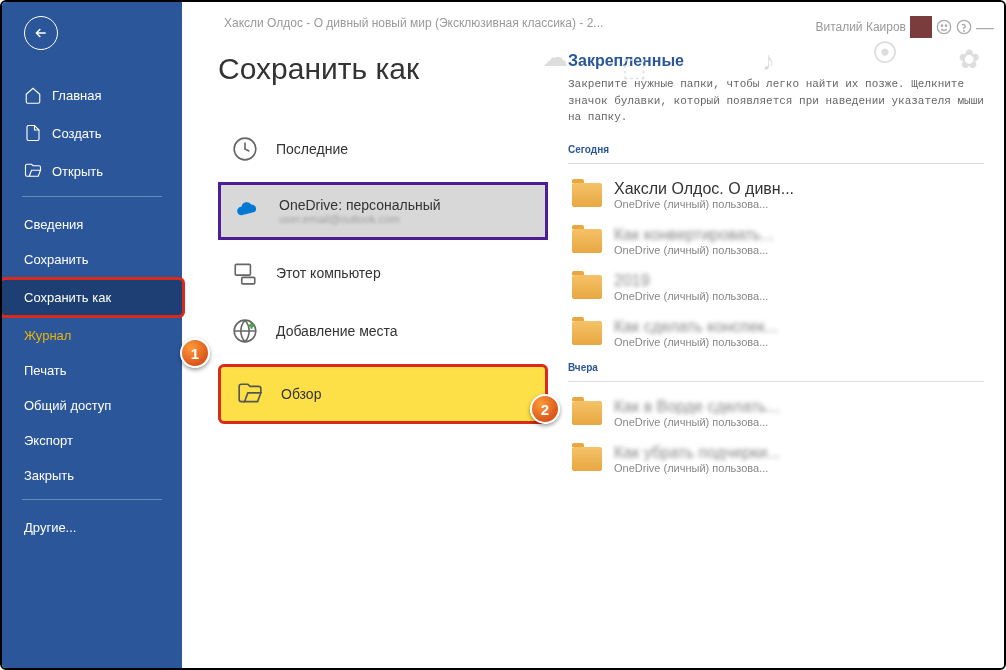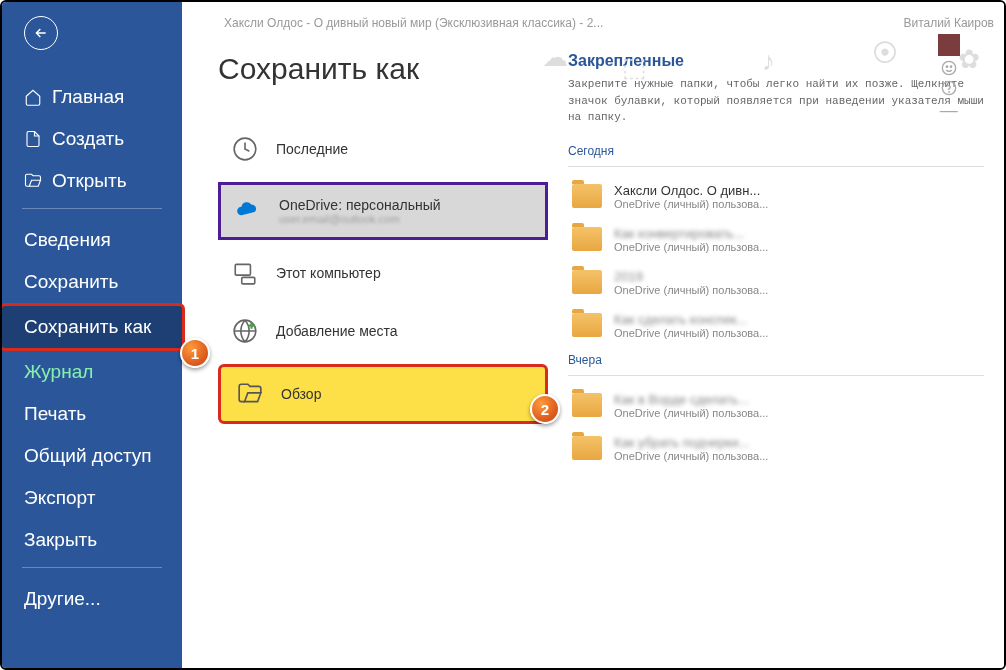--- a/index.html
+++ b/index.html
@@ -1,51 +1,51 @@
 <!DOCTYPE html>
 <html><head>
 <meta charset="utf-8">
 <style>
 * { box-sizing: border-box; margin: 0; padding: 0; }
 body { font-family: 'Segoe UI', sans-serif; background: #fff; width: 1006px; height: 670px; overflow: hidden; position: relative; }
 .app { border: 2px solid #000; border-radius: 6px; width: 1006px; height: 670px; display: flex; position: relative; overflow: hidden; }
 .titlebar { position: absolute; top: 14px; left: 180px; right: 10px; display: flex; align-items: flex-start; justify-content: space-between; color: #999; font-size: 12px; z-index: 1; padding-left: 42px; }
 .titlebar-left { display: flex; align-items: center; gap: 6px; }
-.titlebar-right { display: flex; align-items: center; gap: 4px; flex-direction: column; }
+.titlebar-right { display: flex; align-items: center; gap: 4px; }
 .tb-avatar { width: 22px; height: 22px; background: #7a3c3c; display: inline-block; }
 .tb-icon { width: 16px; height: 16px; color: #aaa; }
 .sidebar { width: 180px; background: #2b579a; color: #fff; display: flex; flex-direction: column; padding-top: 14px; padding-bottom: 10px; position: relative; z-index: 2; }
 .back-btn { width: 34px; height: 34px; border: 1.5px solid #fff; border-radius: 50%; margin-left: 22px; margin-bottom: 26px; display: flex; align-items: center; justify-content: center; cursor: pointer; }
-.nav-item { padding: 10px 22px; font-size: 19px; color: #fff; cursor: pointer; display: flex; align-items: center; gap: 10px; }
-.nav-item.muted { color: #86efac; }
+.nav-item { padding: 10px 22px; font-size: 13px; color: #fff; cursor: pointer; display: flex; align-items: center; gap: 10px; }
+.nav-item.muted { color: #eab308; }
 .nav-icon { width: 18px; height: 18px; flex-shrink: 0; }
 .nav-divider { border-top: 1px solid rgba(255,255,255,0.3); margin: 6px 20px 10px; }
 .nav-item.highlighted { background: #1e3f73; border: 3px solid #d92a1c; border-radius: 6px; margin: 0 -3px; position: relative; }
 .badge { position: absolute; width: 30px; height: 30px; border-radius: 50%; background: radial-gradient(circle at 35% 30%, #ff9a3a, #d9571c 70%); border: 2px solid #fff; color: #fff; font-weight: bold; font-size: 15px; display: flex; align-items: center; justify-content: center; box-shadow: 0 2px 4px rgba(0,0,0,0.4); z-index: 10; }
 .badge1 { top: 336px; left: 178px; }
 .badge2 { top: 392px; left: 528px; }
 .main { flex: 1; display: flex; padding: 50px 0 0 36px; background: #fff; }
 .col-left { width: 330px; }
 .page-title { font-size: 30px; font-weight: 300; color: #333; margin-bottom: 38px; }
 .loc-item { display: flex; align-items: center; gap: 18px; padding: 12px 14px; margin-bottom: 8px; font-size: 14px; color: #333; cursor: pointer; }
 .loc-item.selected { background: #d8d8d8; border: 3px solid #4c1d95; }
 .loc-item.browse { background: #fde047; border: 3px solid #d92a1c; border-radius: 6px; padding: 14px 16px; }
 .loc-icon { width: 26px; height: 26px; flex-shrink: 0; }
 .loc-text { display: flex; flex-direction: column; }
 .loc-sub { font-size: 11px; color: #a0a0a0; filter: blur(1.5px); }
 .col-right { flex: 1; padding-left: 20px; padding-right: 20px; }
 .pinned-heading { color: #2b579a; font-size: 16px; font-weight: 600; margin-bottom: 6px; }
 .pinned-desc { font-size: 11px; color: #666; line-height: 1.5; margin-bottom: 18px; font-family: Liberation Mono, monospace; }
-.group-heading { color: #2b579a; font-size: 12px; font-weight: 400; margin-bottom: 8px; margin-top: 6px; }
+.group-heading { color: #2b579a; font-size: 10px; font-weight: 700; margin-bottom: 8px; margin-top: 6px; }
 .group-divider { border-top: 1px solid #ddd; margin-bottom: 8px; }
 .file-item { display: flex; align-items: center; gap: 12px; padding: 8px 4px; cursor: pointer; }
 .folder-icon { width: 30px; height: 24px; background: linear-gradient(#f5c268, #e8a742); border-radius: 2px; position: relative; flex-shrink: 0; }
 .folder-icon::before { content: ''; position: absolute; top: -4px; left: 0; width: 12px; height: 4px; background: #e8a742; border-radius: 2px 2px 0 0; }
 .file-text { display: flex; flex-direction: column; }
-.file-name { font-size: 13px; color: #333; white-space: nowrap; overflow: hidden; text-overflow: ellipsis; max-width: 240px; }
+.file-name { font-size: 16px; color: #333; white-space: nowrap; overflow: hidden; text-overflow: ellipsis; max-width: 240px; }
 .file-name.blurred { filter: blur(2px); color: #888; }
 .file-path { font-size: 11px; color: #888; }
 .doodle { position: absolute; color: #ddd; font-size: 26px; z-index: 0; }
 </style>
 </head>
 <body>
 
 <div class="app">
   <div class="titlebar">
     <div class="titlebar-left">

